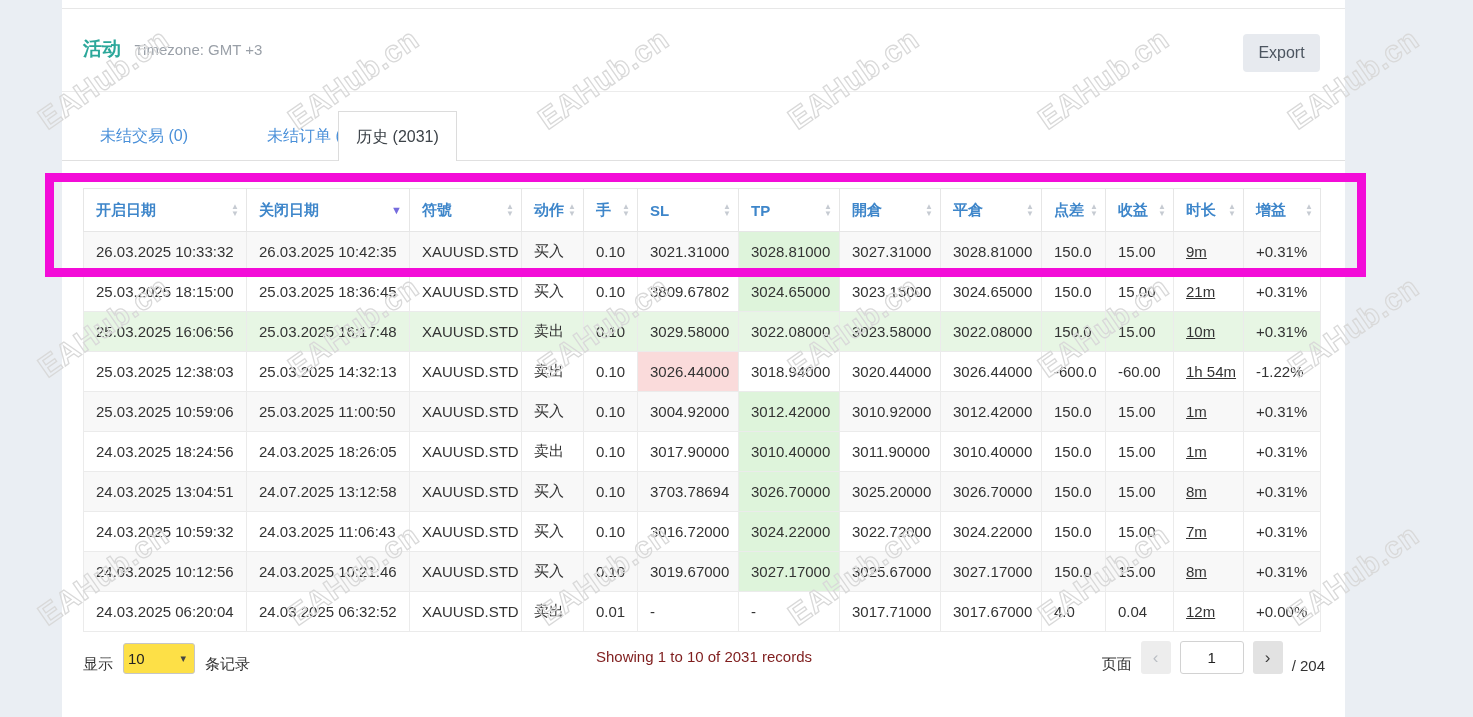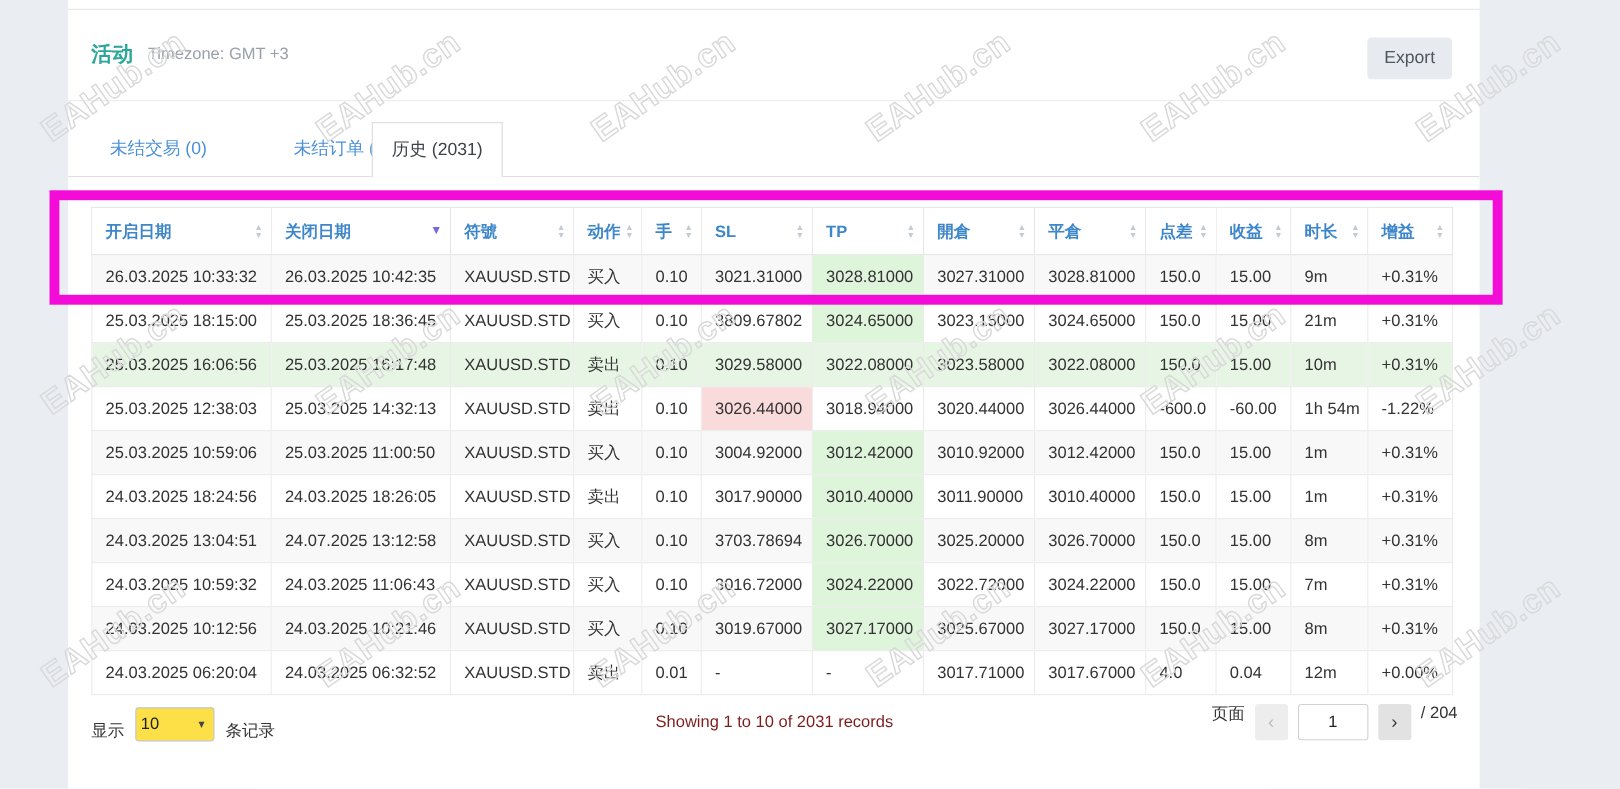--- a/index.html
+++ b/index.html
@@ -45,37 +45,37 @@
   table.grid td {
     height:40px; border:1px solid #ebebeb; font-size:15px; color:#333;
     padding:0 4px 0 12px; white-space:nowrap; overflow:hidden;
   }
   tr.stripe td { background:#f8f8f8; }
   tr.row-green td { background:#e7f6e4; }
   td.hl-green { background:#def4db !important; }
   td.hl-red { background:#fadbdb !important; }
   td.pos { color:#1aa35a; }
   td.neg { color:#f14f4f; }
-  td.dur { color:#2f3a46; }
+  td.dur { color:#2f3a46;text-decoration:underline; }
 
   .sort { position:absolute; right:7px; top:50%; transform:translateY(-50%); display:flex; flex-direction:column; align-items:center; }
   .sort.both i { font-style:normal; font-size:8px; line-height:7px; color:#c6cbd2; }
   .sort.desc { font-size:11px; color:#756bdd; line-height:11px; }
 
   
   .footer { position:absolute; left:21px; top:640px; width:1242px; height:36px; font-size:15px; color:#333; }
   .show-group { position:absolute; left:0; top:0; height:34px; display:flex; align-items:flex-end; gap:10px; }
   .select-box {
     width:72px; height:31px; border:1px solid #c6c6c6; border-radius:3px; background:#fde047;
     display:inline-flex; align-items:center; justify-content:space-between;
     padding:0 8px 0 4px; cursor:pointer; font-size:15px; color:#222;
   }
   .select-box .caret { font-size:11px; color:#444; }
   .showing { position:absolute; left:0; right:0; top:0; line-height:34px; text-align:center; color:#7f1d1d; }
-  .pager { position:absolute; right:0; top:0; height:34px; display:flex; align-items:flex-start; gap:9px; }
+  .pager { position:absolute; right:0; top:0; height:34px; display:flex; align-items:flex-end; gap:9px; }
   .pg-btn {
     width:30px; height:33px; border:none; border-radius:3px; font-size:17px;
     display:flex; align-items:center; justify-content:center; cursor:pointer; font-family:inherit;
   }
   .pg-prev { background:#ededed; color:#b9bdc3; }
   .pg-next { background:#e2e2e2; color:#3c3c3c; }
   .pg-input {
     width:64px; height:33px; border:1px solid #d2d2d2; border-radius:3px;
     text-align:center; font-size:15px; color:#222; font-family:inherit;
   }

